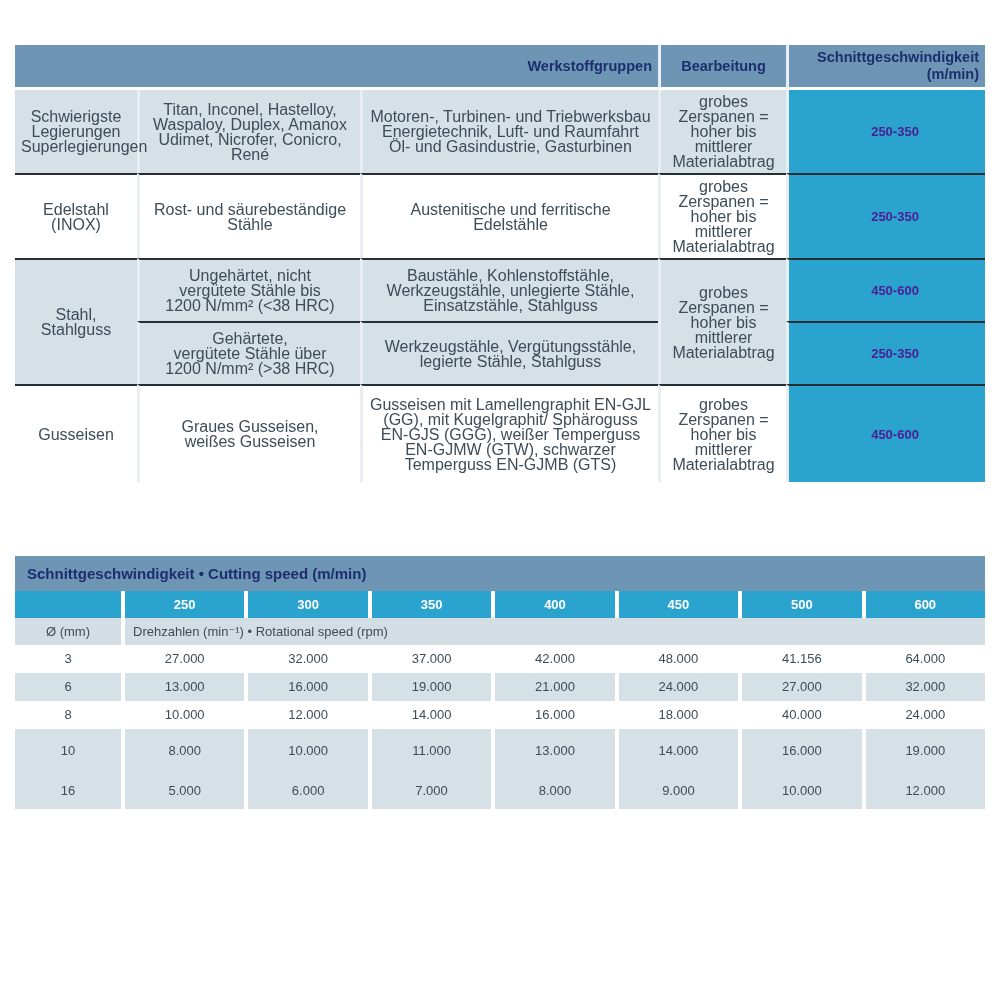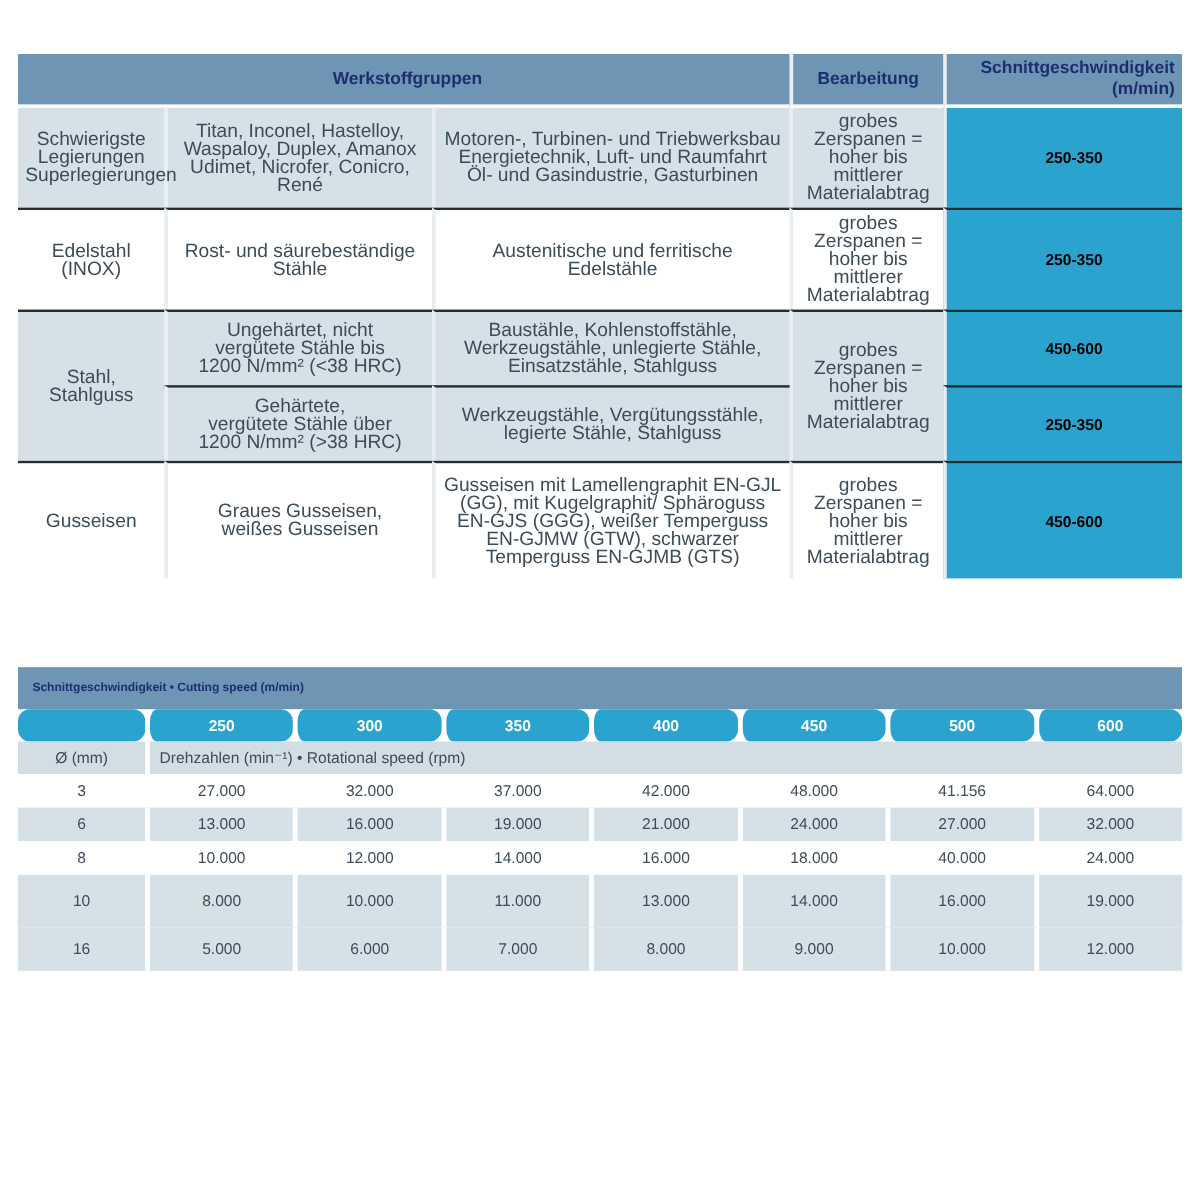--- a/index.html
+++ b/index.html
@@ -25,41 +25,41 @@
   .t1{position:absolute;left:15px;top:45px;width:970px;}
   .t1 td{
     font-size:16px;line-height:15px;text-align:center;
     white-space:pre-line;padding:4px 6px;
   }
   .t1 .band-cell{
     background:var(--band);color:var(--navy);
     font-weight:bold;font-size:14.5px;line-height:17px;
     border-bottom:3px solid #ffffff;
   }
-  .t1 .title-left{text-align:center;padding-left:12px;}
+  .t1 .title-left{text-align:right;padding-left:12px;}
   .t1 .speed-head{text-align:right;padding-left:12px;}
   .t1 .light-row td{background:var(--light);}
   .t1 .white-row td{background:#ffffff;}
   .t1 td.cyan{
-    background:var(--cyan)!important;color:#000000;
+    background:var(--cyan)!important;color:#4c1d95;
     font-weight:bold;font-size:13px;padding-left:22px;
   }
   .t1 .sep-l{border-left:3px solid var(--sep);}
   .t1 .dark-top td{border-top:2px solid var(--darkline);}
   .t1 td.dark-top{border-top:2px solid var(--darkline);}
 
   
   .t2{position:absolute;left:15px;top:556px;width:970px;}
   .t2 td{font-size:13px;line-height:16px;text-align:center;padding:2px 4px;}
   .t2 .band2-cell{
     background:var(--band);color:var(--navy);
-    font-weight:bold;font-size:10px;text-align:left;padding-left:12px;
+    font-weight:bold;font-size:15px;text-align:left;padding-left:12px;
   }
   .t2 td.cyan-cell{
-    background:var(--cyan);color:#ffffff;font-weight:bold;border-radius:10px;
+    background:var(--cyan);color:#ffffff;font-weight:bold;
   }
   .t2 .subhead-row td{background:var(--subhead);margin-left:14px;}
   .t2 .left{text-align:left;padding-left:8px;}
   .t2 .light-row td{background:var(--light);}
   .t2 .white-row td{background:#ffffff;}
   .t2 .gap-l{border-left:4px solid #ffffff;}
 </style>
 </head>
 <body>
 

